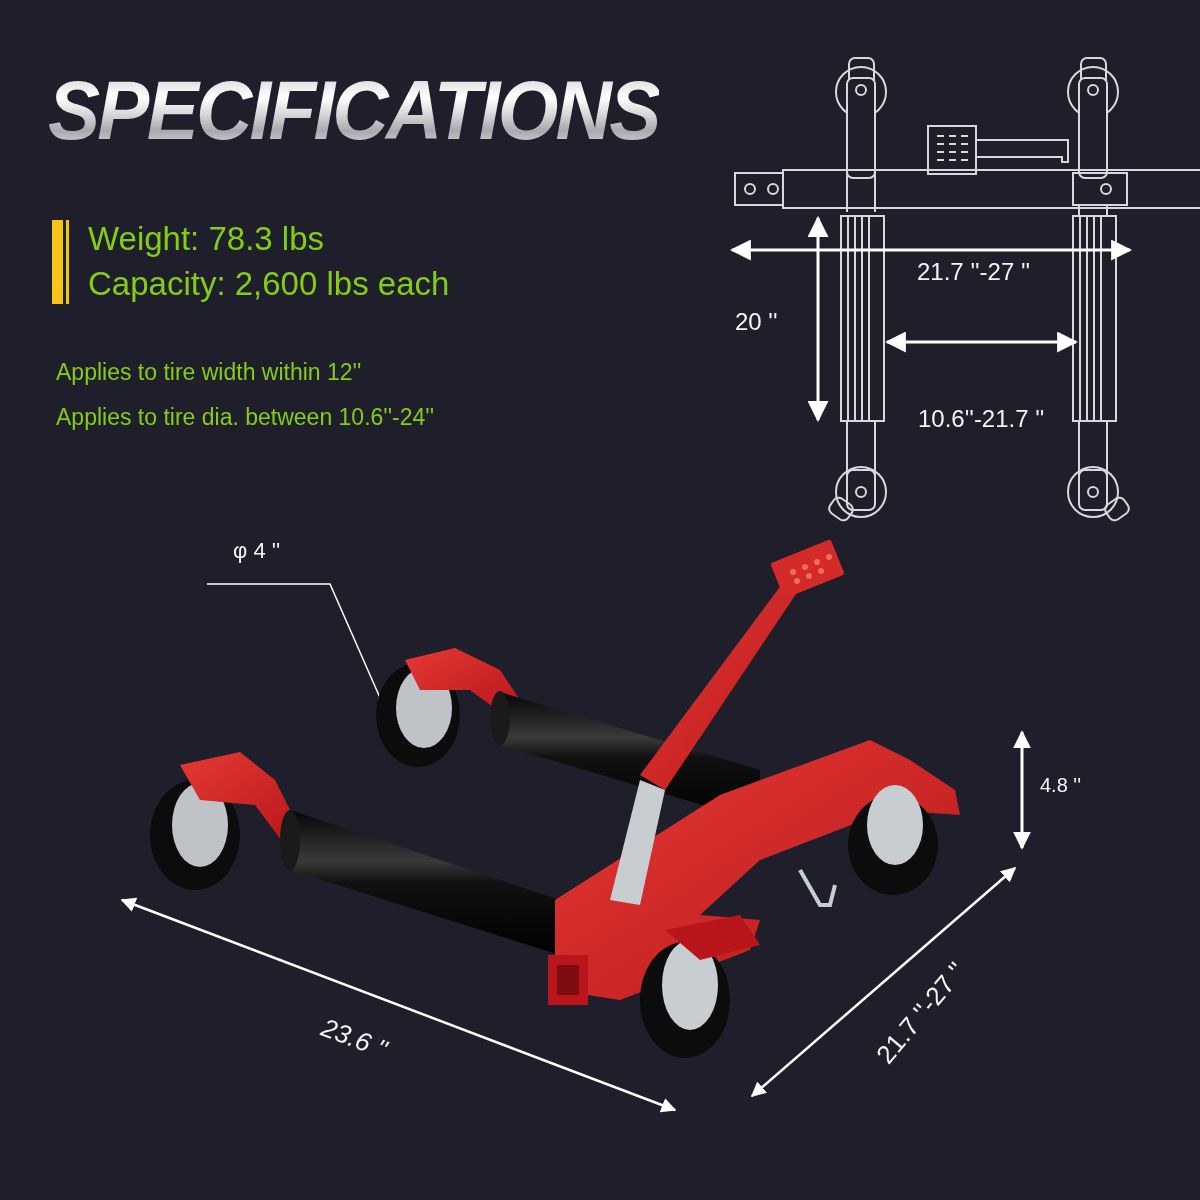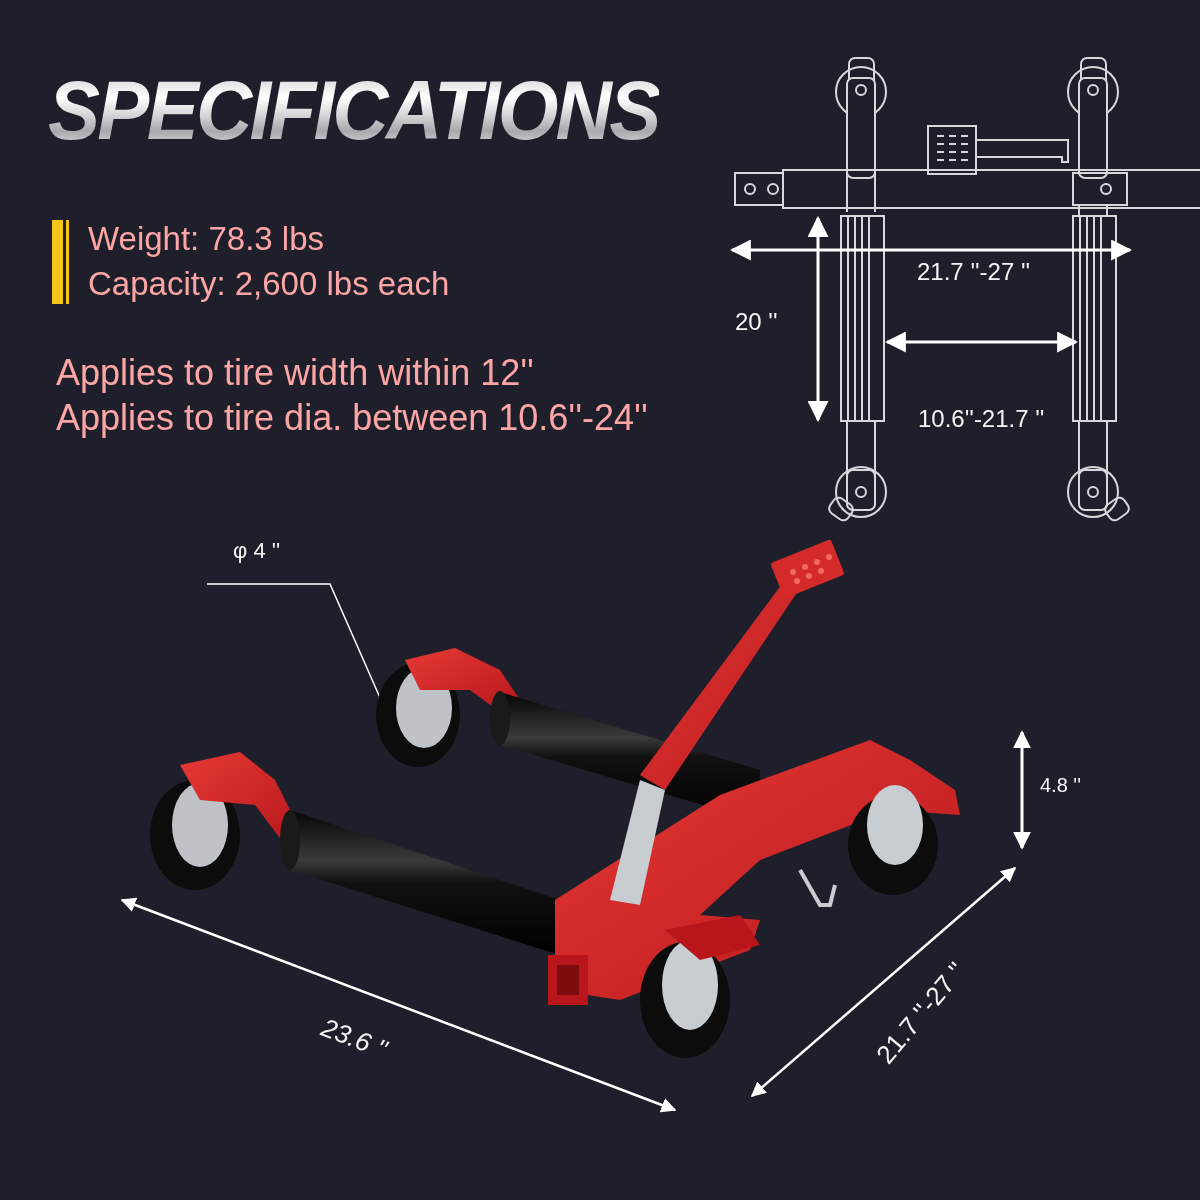--- a/index.html
+++ b/index.html
@@ -40,28 +40,28 @@
     margin-bottom: 2px;
     border-right: 3px solid #1f1f2b;
     box-shadow: 3px 0 0 #f5c518;
     width: 14px;
   }
   .spec-lines { margin-left: 22px; }
   .spec-line {
     font-size: 33px;
     line-height: 45px;
     font-weight: 300;
-    color: #fca5a5;
+    color: #84cc16;
     white-space: nowrap;
   }
   .applies {
     position: absolute;
     left: 56px; top: 350px;
   }
-  .applies .spec-line { font-size: 36px; line-height: 45px; }
+  .applies .spec-line { font-size: 23px; line-height: 45px; }
 
   .dim-label {
     position: absolute;
     color: #f4f4f4;
     font-size: 24px;
     white-space: nowrap;
     font-weight: 400;
   }
   svg { position: absolute; left: 0; top: 0; }
 </style>

